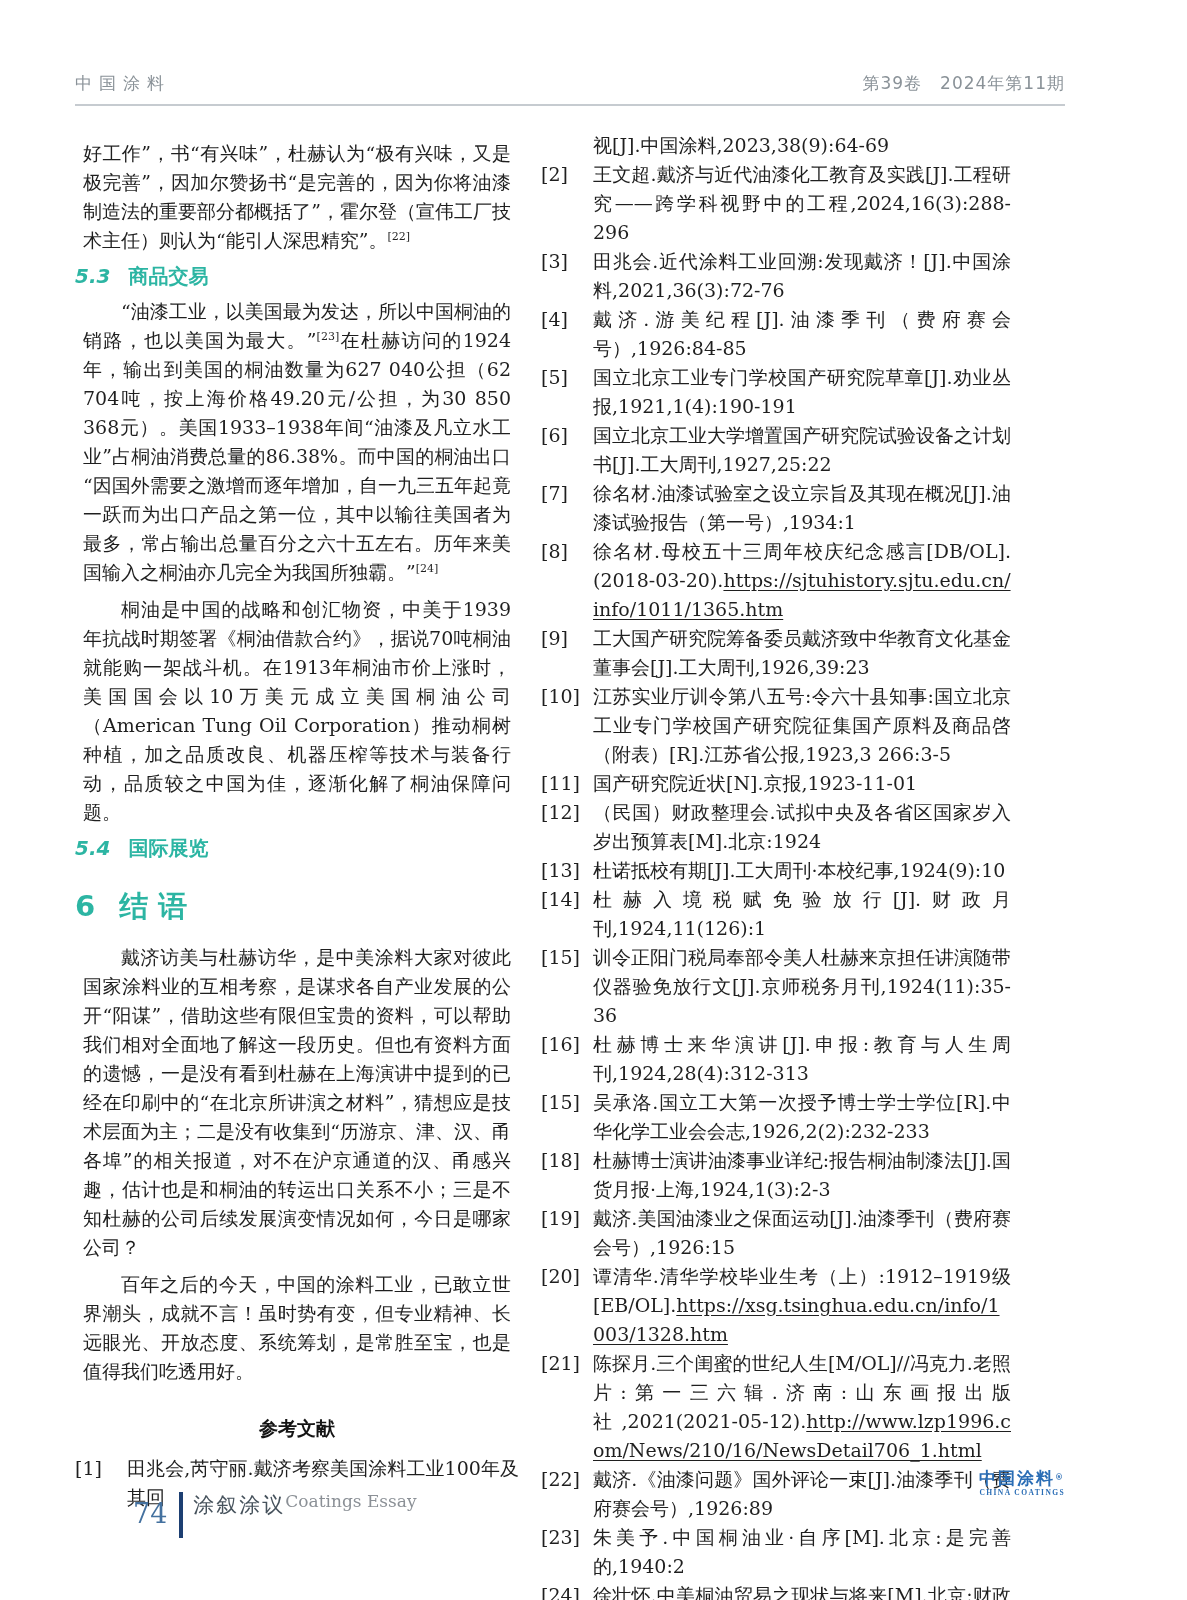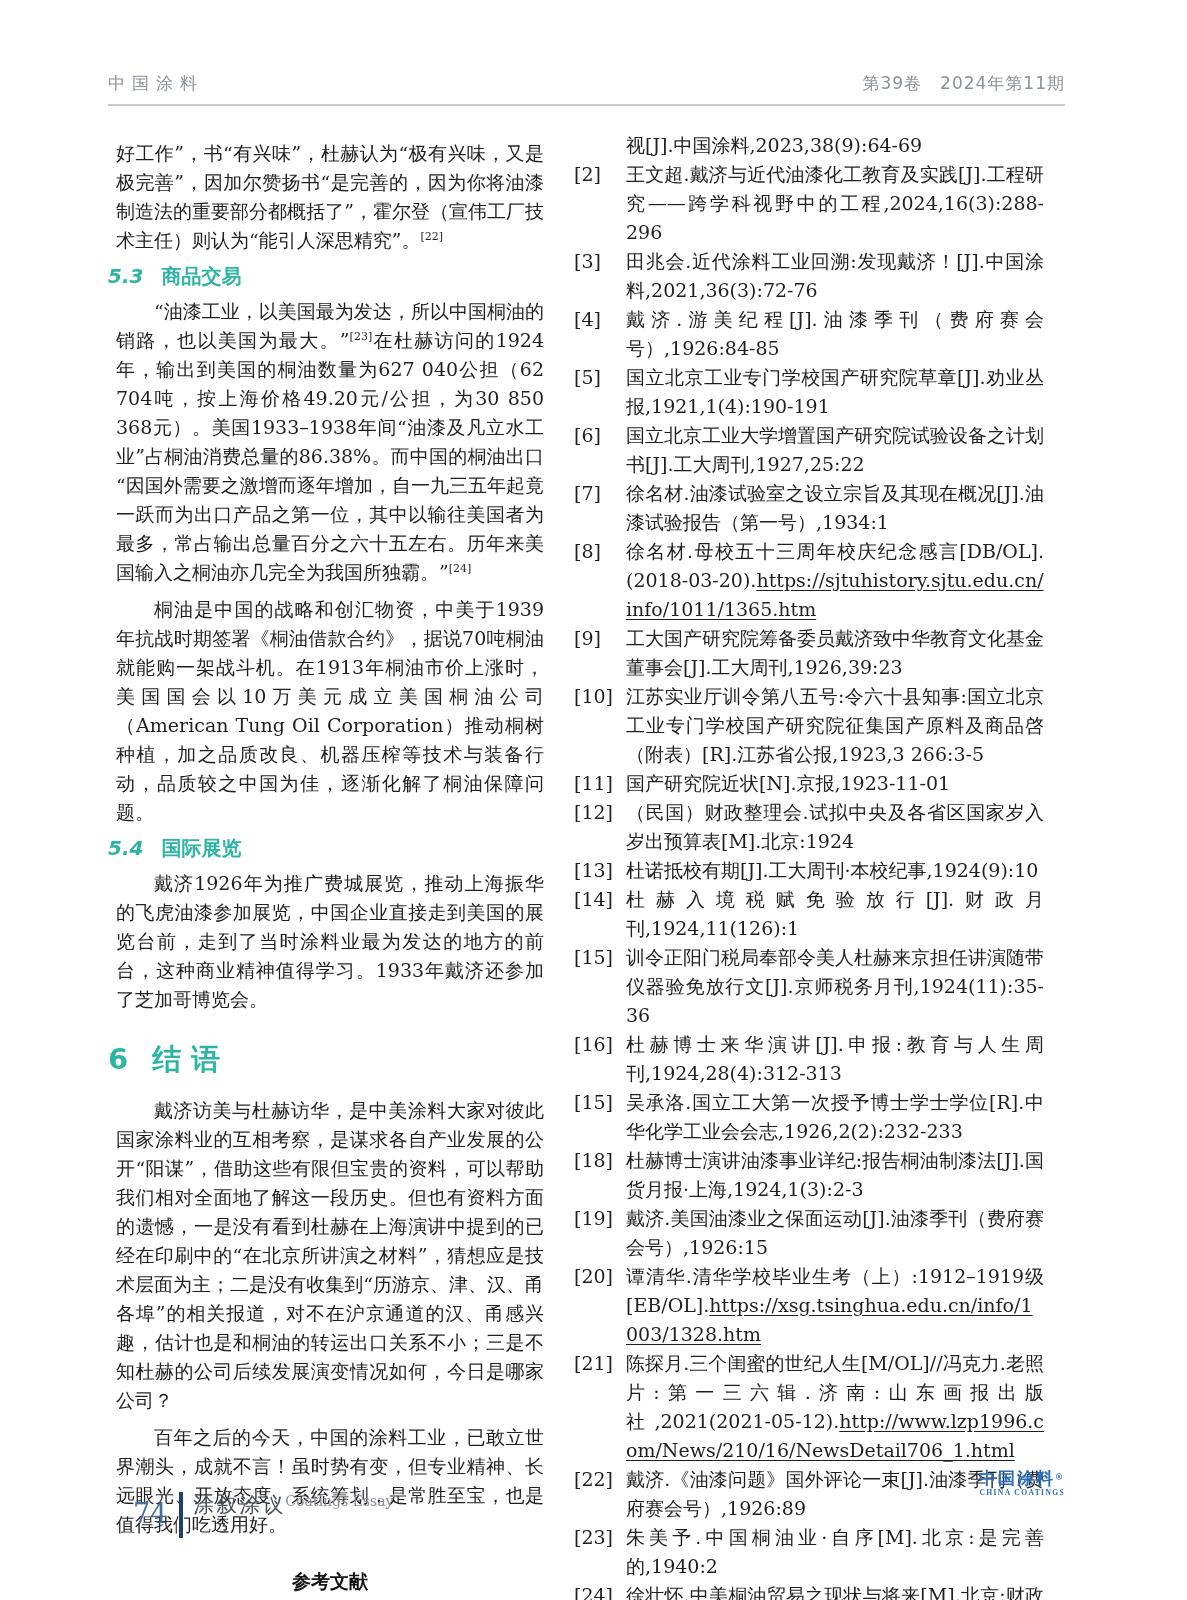--- a/index.html
+++ b/index.html
@@ -1,20 +1,20 @@
 <!DOCTYPE html>
 <html lang="zh"><head>
 <meta charset="utf-8">
 <style>
   html,body{margin:0;padding:0;}
   body{
     width:1187px;height:1600px;background:#ffffff;position:relative;overflow:hidden;
     font-family:"DejaVu Serif","Liberation Serif",serif;color:#1f1f1f;
   }
-  .page{position:absolute;inset:0;padding:72px 122px 0 108px;box-sizing:border-box;}
+  .page{position:absolute;inset:0;padding:72px 122px 0 75px;box-sizing:border-box;}
 
   
   .running-head{
     display:flex;justify-content:space-between;align-items:flex-end;
     font-family:"DejaVu Sans","Liberation Sans",sans-serif;
     color:#8a9298;font-size:17px;
     border-bottom:2px solid #c6cbd0;padding-bottom:9px;
   }
   .running-head .journal{letter-spacing:7px;}
   .running-head .issue{letter-spacing:1px;}
@@ -53,21 +53,21 @@
   .ref-no{width:52px;flex:none;}
   .ref-body{flex:1;text-align:justify;overflow-wrap:anywhere;}
   .ref-url{text-decoration:underline;text-underline-offset:3px;word-break:break-all;}
 
   
   .footer-tab{position:absolute;left:133px;top:1492px;display:flex;align-items:flex-start;}
   .footer-page{font-size:27px;color:#44719f;margin-right:12px;line-height:1;padding-top:8px;}
   .footer-bar{width:4px;height:46px;background:#1d3f72;margin-right:10px;}
   .footer-col{display:flex;flex-direction:row;}
   .footer-title{font-family:"DejaVu Sans","Liberation Sans",sans-serif;font-size:21px;color:#46525c;letter-spacing:2px;line-height:26px;}
-  .footer-sub{font-size:14px;color:#8b9096;line-height:18px;}
+  .footer-sub{font-size:17px;color:#8b9096;line-height:18px;}
 
   
   .brand{position:absolute;right:122px;top:1424px;text-align:right;color:#2a6db5;margin-top:44px;}
   .brand-cn{font-family:"DejaVu Sans","Liberation Sans",sans-serif;font-weight:bold;font-size:17px;letter-spacing:2px;line-height:20px;}
   .brand-tm{font-size:8px;vertical-align:top;}
   .brand-en{font-family:Liberation Serif, serif;font-weight:bold;font-size:7.5px;letter-spacing:1.4px;line-height:10px;}
 </style>
 </head>
 <body>
 
@@ -87,21 +87,20 @@
         <span class="sec-num">5.3</span>
         <span class="sec-title">商品交易</span>
       </div>
       <p class="body-text indent supify">“油漆工业，以美国最为发达，所以中国桐油的销路，也以美国为最大。”<sup class="refmark">[23]</sup>在杜赫访问的1924年，输出到美国的桐油数量为627 040公担（62 704吨，按上海价格49.20元/公担，为30 850 368元）。美国1933–1938年间“油漆及凡立水工业”占桐油消费总量的86.38%。而中国的桐油出口“因国外需要之激增而逐年增加，自一九三五年起竟一跃而为出口产品之第一位，其中以输往美国者为最多，常占输出总量百分之六十五左右。历年来美国输入之桐油亦几完全为我国所独霸。”<sup class="refmark">[24]</sup></p>
       <p class="body-text indent supify">桐油是中国的战略和创汇物资，中美于1939年抗战时期签署《桐油借款合约》，据说70吨桐油就能购一架战斗机。在1913年桐油市价上涨时，美国国会以10万美元成立美国桐油公司（American Tung Oil Corporation）推动桐树种植，加之品质改良、机器压榨等技术与装备行动，品质较之中国为佳，逐渐化解了桐油保障问题。</p>
 
       <div class="sec-head">
         <span class="sec-num">5.4</span>
         <span class="sec-title">国际展览</span>
       </div>
-      <p class="body-text indent supify">戴济1926年为推广费城展览，推动上海振华的飞虎油漆参加展览，中国企业直接走到美国的展览台前，走到了当时涂料业最为发达的地方的前台，这种商业精神值得学习。1933年戴济还参加了芝加哥博览会。</p>
 
       <div class="chapter-head">
         <span class="sec-num">6</span>
         <span class="sec-title">结语</span>
       </div>
       <p class="body-text indent supify">戴济访美与杜赫访华，是中美涂料大家对彼此国家涂料业的互相考察，是谋求各自产业发展的公开“阳谋”，借助这些有限但宝贵的资料，可以帮助我们相对全面地了解这一段历史。但也有资料方面的遗憾，一是没有看到杜赫在上海演讲中提到的已经在印刷中的“在北京所讲演之材料”，猜想应是技术层面为主；二是没有收集到“历游京、津、汉、甬各埠”的相关报道，对不在沪京通道的汉、甬感兴趣，估计也是和桐油的转运出口关系不小；三是不知杜赫的公司后续发展演变情况如何，今日是哪家公司？</p>
       <p class="body-text indent supify">百年之后的今天，中国的涂料工业，已敢立世界潮头，成就不言！虽时势有变，但专业精神、长远眼光、开放态度、系统筹划，是常胜至宝，也是值得我们吃透用好。</p>
 
       <div class="refs-heading">参考文献</div>
       <div class="ref-row">

